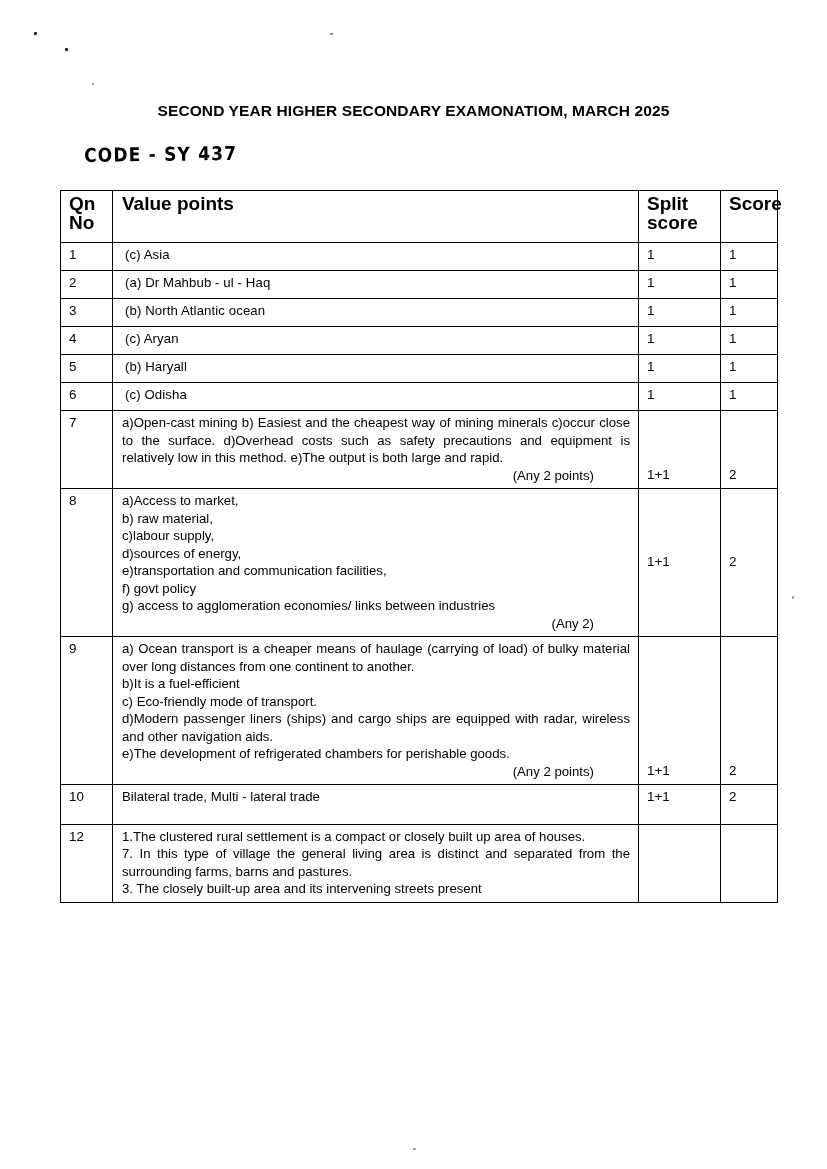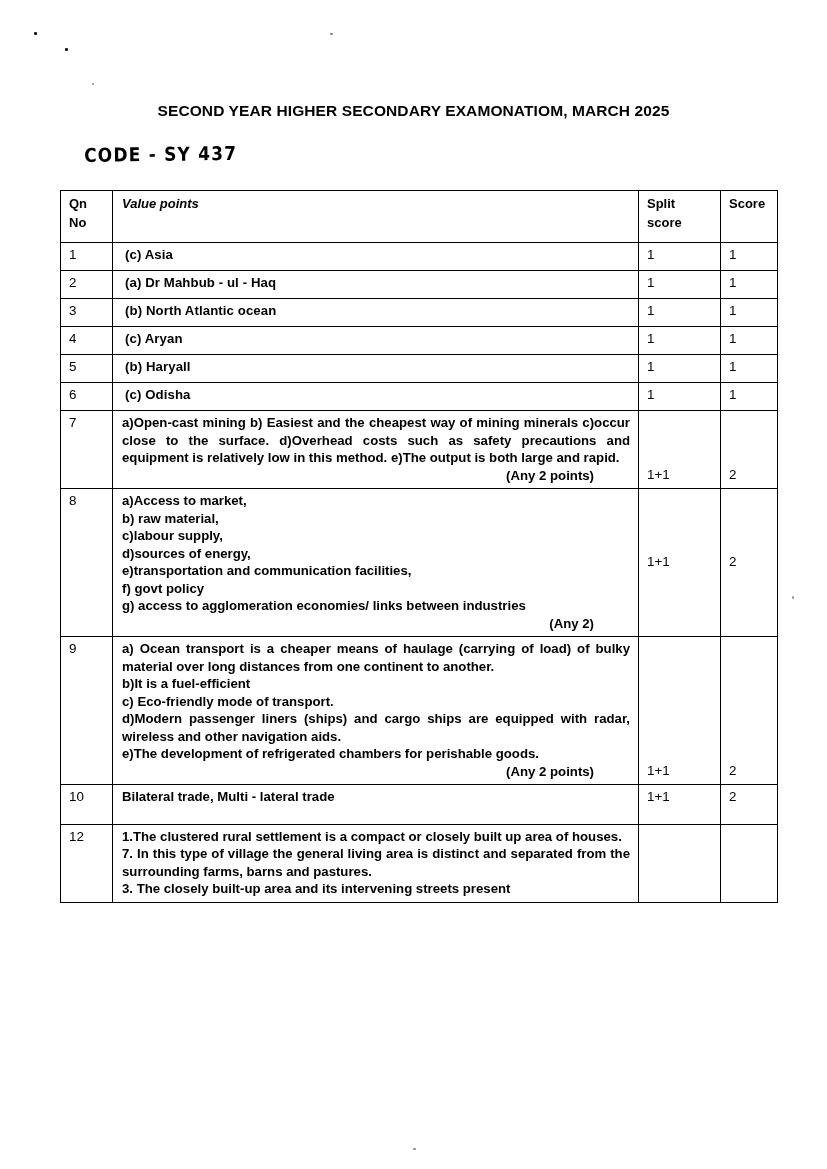--- a/index.html
+++ b/index.html
@@ -80,39 +80,38 @@
     text-align: left;
     font-weight: normal;
   }
   col.c-qn    { width: 52px;  }
   col.c-val   { width: 526px; }
   col.c-split { width: 82px;  }
   col.c-score { width: 57px;  }
 
   .sheet thead th {
     font-weight: bold;
-    font-size: 13px;
+    font-size: 19px;
     line-height: 19px;
     height: 44px;
     vertical-align: top;
   }
   .hdr-qn    { padding-left: 8px !important; }
-  .hdr-val   { padding-left: 9px !important; font-style: italic; }
+  .hdr-val   { padding-left: 9px !important; }
   .hdr-split { padding-left: 8px !important; }
   .hdr-score { padding-left: 8px !important; }
 
   td.qn {
     text-align: left;
     padding-left: 8px;
     font-size: 13.4px;
   }
   td.val {
     padding-left: 9px;
     padding-right: 8px;
-    font-weight: bold;
   }
   td.split, td.score {
     padding-left: 8px;
     font-size: 13.4px;
   }
 
   
   tr.opt td { height: 20px; }
   tr.opt td.val { padding-left: 12px; letter-spacing: .1px; }
 

